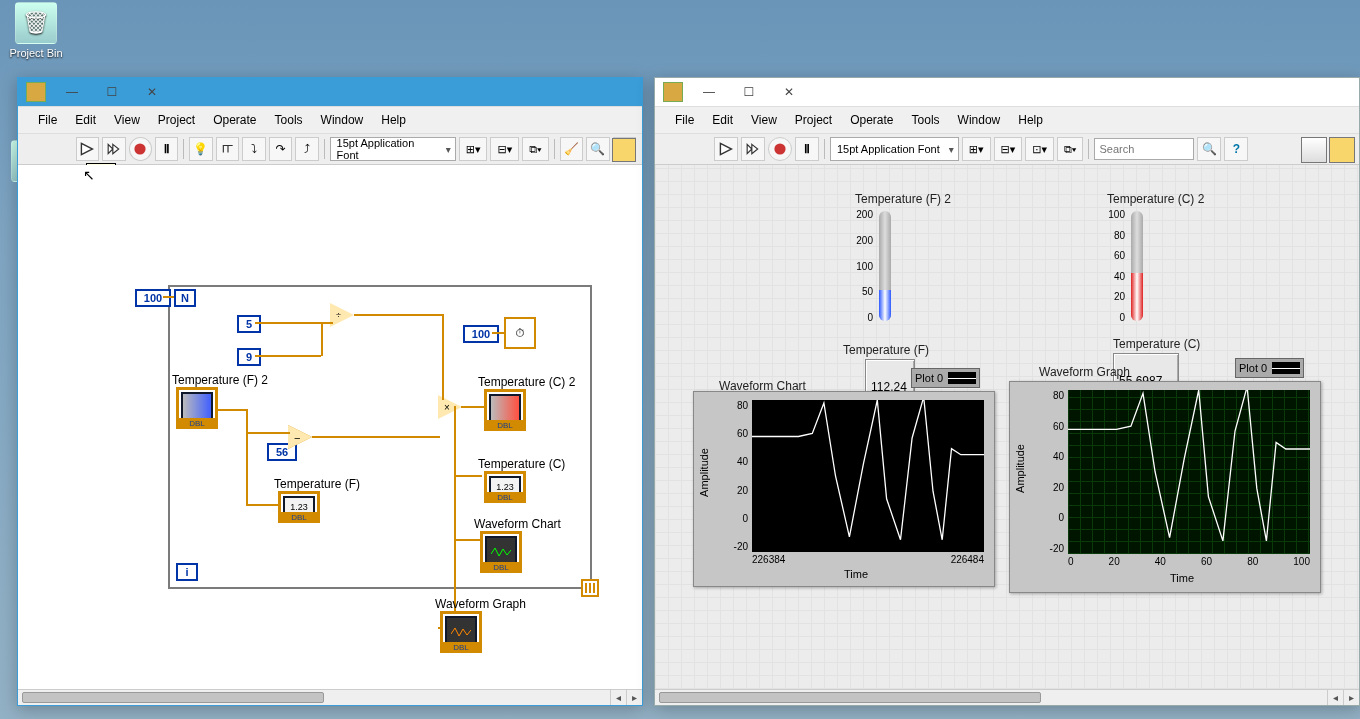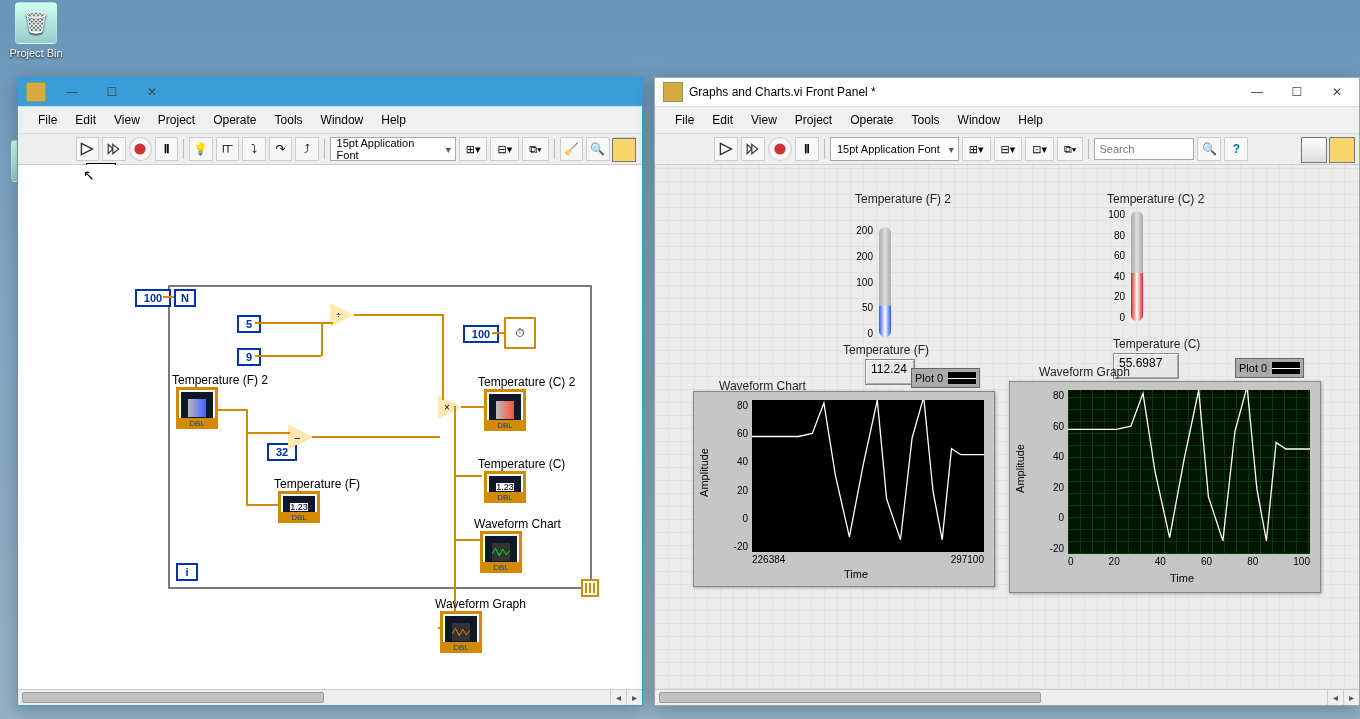--- a/index.html
+++ b/index.html
@@ -24,34 +24,34 @@
   .client{flex:1;position:relative;overflow:hidden}
   .scrollbar-h{height:15px;background:#efefef;border-top:1px solid #ccc;display:flex}
   .sb-track{flex:1;position:relative}
   .sb-thumb{position:absolute;top:2px;bottom:2px;background:#c3c3c3;border:1px solid #999;border-radius:2px}
   .sb-btn{width:15px;display:flex;align-items:center;justify-content:center;border-left:1px solid #ccc;font-size:10px;color:#555}
   
   .bd{position:absolute;inset:0;background:#fff}
   .node-label{position:absolute;font-size:12px}
   .bluebox{position:absolute;border:2px solid #0034a7;color:#0034a7;font-weight:bold;background:#fff;display:flex;align-items:center;justify-content:center;font-size:11px;padding:0 2px}
   .terminal{position:absolute;border:3px solid #d28b00;background:#fff;}
-  .terminal .inner{position:absolute;inset:2px;border:7px solid #0f172a;display:flex;align-items:center;justify-content:center;font-size:9px;background:#f3f3f3;overflow:hidden}
+  .terminal .inner{position:absolute;inset:2px;border:2px solid #0f172a;display:flex;align-items:center;justify-content:center;font-size:9px;background:#f3f3f3;overflow:hidden}
   .terminal .dbl{position:absolute;bottom:-2px;left:0;right:0;height:10px;background:#d28b00;color:#1a3f8e;font-size:8px;display:flex;align-items:center;justify-content:center}
   .tri{position:absolute;width:0;height:0}
   .wire{position:absolute;background:#d28b00}
   .forloop{position:absolute;border:2px solid #7b7b7b;background:#fff}
   .forloop .shadow{position:absolute;right:-6px;bottom:-6px;top:6px;left:6px;border:1px solid #aaa;z-index:-1}
   
   .fp{position:absolute;inset:0;background:repeating-linear-gradient(0deg,#e2e2e2,#e2e2e2 1px,transparent 1px,transparent 13px),repeating-linear-gradient(90deg,#e2e2e2,#e2e2e2 1px,transparent 1px,transparent 13px),#ececec}
   .fp-label{position:absolute;font-size:12px;color:#222}
   .thermo{position:absolute}
   .thermo .scale{position:absolute;left:0;top:0;bottom:0;width:26px;display:flex;flex-direction:column;justify-content:space-between;font-size:10px;text-align:right}
   .thermo .tube{position:absolute;left:32px;top:2px;bottom:2px;width:12px;background:linear-gradient(90deg,#aaa,#ddd,#aaa);border-radius:6px}
   .thermo .fluid{position:absolute;left:32px;bottom:2px;width:12px;border-radius:0 0 6px 6px}
-  .numind{position:absolute;height:20px;background:#e8e8e8;border:1px solid #888;box-shadow:inset 1px 1px #fff, inset -1px -1px #aaa;padding:2px 5px;font-size:12px}
+  .numind{position:absolute;height:20px;background:#e8e8e8;border:1px solid #888;box-shadow:inset 1px 1px #fff, inset -1px -1px #aaa;padding:20px 5px;font-size:12px}
   .chartbox{position:absolute;background:#c6c6c6;border:1px solid #888;box-shadow:1px 1px 3px rgba(0,0,0,.3)}
   .legend{position:absolute;height:18px;background:#aaa;border:1px solid #666;display:flex;align-items:center;padding:0 3px;gap:5px;font-size:11px}
   .legend .sw{width:28px;height:12px;background:#000;display:flex;align-items:center}
   .legend .sw:after{content:"";display:block;width:100%;border-top:1px solid #fff}
   .plot{position:absolute;background:#000}
   .plot.green{background:#001500}
   .plot.green:before{content:"";position:absolute;inset:0;background:repeating-linear-gradient(0deg,#0a3a0a 0,#0a3a0a 1px,transparent 1px,transparent 12px),repeating-linear-gradient(90deg,#0a3a0a 0,#0a3a0a 1px,transparent 1px,transparent 12px)}
   .plot svg{position:absolute;inset:0;width:100%;height:100%}
   .axis-y{position:absolute;display:flex;flex-direction:column;justify-content:space-between;font-size:10px;text-align:right}
   .axis-x{position:absolute;display:flex;justify-content:space-between;font-size:10px}
@@ -138,21 +138,21 @@
 
       <div class="forloop" style="left:150px;top:120px;width:420px;height:300px">
         <div class="shadow"></div>
       </div>
       <div class="bluebox" style="left:156px;top:124px;width:14px;height:14px">N</div>
       <div class="bluebox" style="left:117px;top:124px;width:28px;height:14px">100</div>
       <div class="bluebox" style="left:158px;top:398px;width:14px;height:14px">i</div>
 
       <div class="bluebox" style="left:219px;top:150px;width:16px;height:14px">5</div>
       <div class="bluebox" style="left:219px;top:183px;width:16px;height:14px">9</div>
-      <div class="bluebox" style="left:249px;top:278px;width:22px;height:14px">32</div>
+      <div class="bluebox" style="left:249px;top:278px;width:22px;height:14px">56</div>
       <div class="bluebox" style="left:445px;top:160px;width:28px;height:14px">100</div>
 
       <div style="position:absolute;left:486px;top:152px;width:28px;height:28px;border:2px solid #d28b00;background:#fff;display:flex;align-items:center;justify-content:center">⏱</div>
 
       <div class="tri" style="left:312px;top:138px;border-left:24px solid #ffe9b0;border-top:12px solid transparent;border-bottom:12px solid transparent"></div>
       <div style="position:absolute;left:318px;top:145px;font-size:9px">÷</div>
       <div class="tri" style="left:270px;top:260px;border-left:24px solid #ffe9b0;border-top:12px solid transparent;border-bottom:12px solid transparent;filter:drop-shadow(0 0 0 #d28b00)"></div>
       <div style="position:absolute;left:276px;top:267px;font-size:11px">−</div>
       <div class="tri" style="left:420px;top:230px;border-left:24px solid #ffe9b0;border-top:12px solid transparent;border-bottom:12px solid transparent"></div>
       <div style="position:absolute;left:426px;top:237px;font-size:10px">×</div>
@@ -236,21 +236,20 @@
         <div class="sb-thumb" style="left:4px;width:300px"></div>
       </div>
     <div class="sb-btn">◂</div>
     <div class="sb-btn">▸</div>
   </div>
 </div>
 
 <div class="window inactive" style="left:654px;top:77px;width:704px;height:627px">
   <div class="titlebar">
     <div class="ico"></div>
-    <div class="title">Graphs and Charts.vi Front Panel *</div>
     <div class="tbtn">—</div>
     <div class="tbtn">☐</div>
     <div class="tbtn cl">✕</div>
   </div>
   <div class="menubar">
     <span>File</span>
     <span>Edit</span>
     <span>View</span>
     <span>Project</span>
     <span>Operate</span>
@@ -293,21 +292,21 @@
           <i></i>
         </div>
       <div style="width:24px;height:24px;background:#f9d66b;border:1px solid #777"></div>
     </div>
   </div>
 
   <div class="client">
     <div class="fp">
 
       <div class="fp-label" style="left:200px;top:27px">Temperature (F) 2</div>
-      <div class="thermo" style="left:192px;top:60px;width:48px;height:114px">
+      <div class="thermo" style="left:192px;top:44px;width:48px;height:114px">
         <div class="scale">
             <span>200</span>
             <span>200</span>
             <span>100</span>
             <span>50</span>
             <span>0</span>
           </div>
         <div class="tube"></div>
           <div class="fluid" id="fluidF" style="height: 30.8px; background: linear-gradient(90deg, rgb(43, 87, 255), rgb(255, 255, 255), rgb(43, 87, 255));"></div>
       </div>
@@ -346,21 +345,21 @@
             <span>-20</span>
         </div>
         <div class="axtitle v" style="left:4px;top:56px">Amplitude</div>
         <div class="plot" id="plot0" style="left:58px;top:8px;width:232px;height:152px">
             <svg viewBox="0 0 232 152">
               <path d="M0.0 36.5 L23.2 36.5 L46.4 36.5 L60.3 33.4 L71.9 3.0 L83.5 76.0 L97.4 136.8 L111.4 63.8 L125.3 0.0 L134.6 98.8 L148.5 139.8 L160.1 38.0 L171.7 -3.0 L181.0 91.2 L190.2 139.8 L199.5 48.6 L208.8 54.7 L222.7 54.7 L232.0 54.7 " fill="none" stroke="#fff" stroke-width="1.3"></path>
             </svg>
           </div>
         <div class="axis-x" style="left:58px;top:162px;width:232px">
           <span>226384</span>
-            <span>297100</span>
+            <span>226484</span>
         </div>
         <div class="axtitle" style="left:150px;top:176px">Time</div>
       </div>
 
       <div class="fp-label" style="left:384px;top:200px">Waveform Graph</div>
       <div class="legend" style="left:580px;top:193px">
           <span>Plot 0</span>
           <span class="sw"></span>
         </div>
       <div class="chartbox" style="left:354px;top:216px;width:310px;height:210px">

